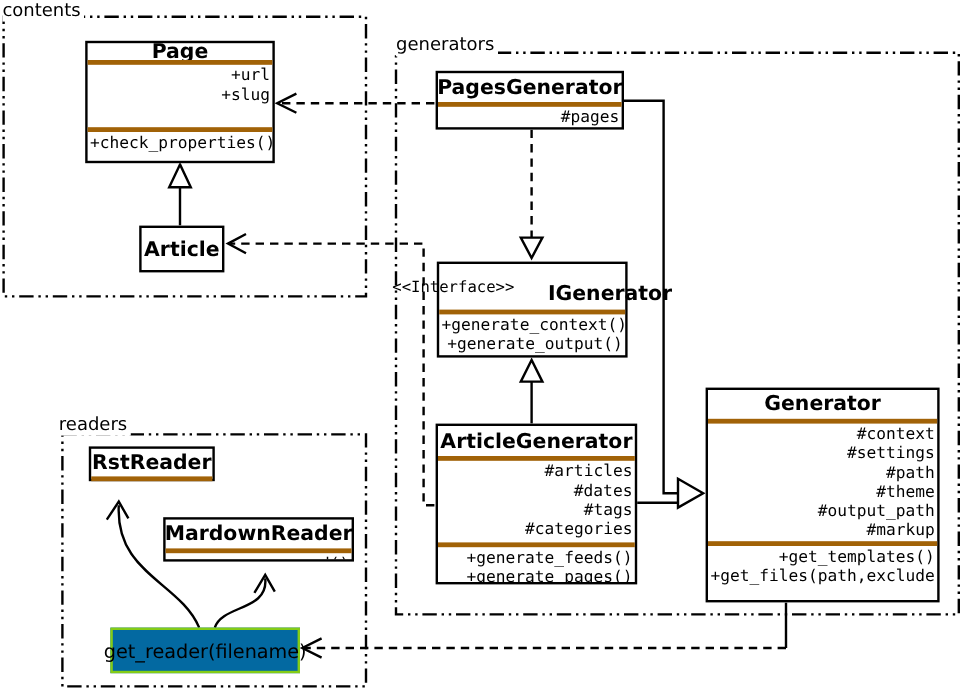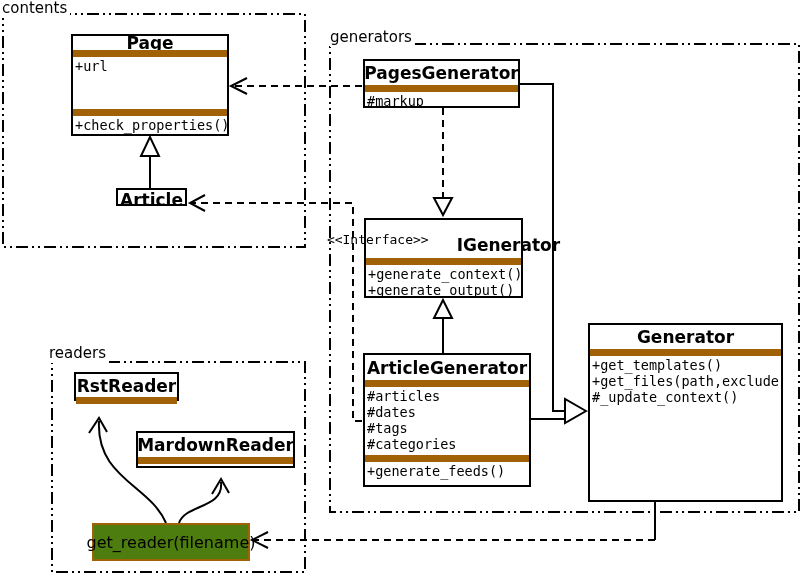--- a/index.html
+++ b/index.html
@@ -14,23 +14,23 @@
   .pkg-label{position:absolute;z-index:3;background:#fff;font-size:15px;line-height:17px;
              padding:0 3px 1px 0;white-space:nowrap;}
   .cls{position:absolute;z-index:2;background:#fff;border:2px solid #000;box-sizing:border-box;
        display:flex;flex-direction:column;}
   .cls-title{flex:0 0 auto;display:flex;align-items:center;justify-content:center;
              font-weight:bold;font-size:17px;white-space:nowrap;}
   .stereotype{font-family:"DejaVu Sans Mono",monospace;font-weight:normal;font-size:13px;
               line-height:15px;text-align:center;}
   .hdr2{flex:0 0 auto;display:flex;flex-direction:row;align-items:center;justify-content:center;gap:28px;}
   .hdr2 .big{font-weight:bold;font-size:17px;line-height:20px;margin-top:12px;}
-  .sec{border-top:7px solid #a16207;padding:1px 2px;overflow:hidden;}
+  .sec{border-top:4px solid #a16207;padding:1px 2px;overflow:hidden;text-align:right;}
   .mono{font-family:"DejaVu Sans Mono",monospace;font-size:13.5px;line-height:16px;white-space:pre;}
-  .plainbox{position:absolute;z-index:2;background:#4d7c0f;border:2px solid #a16207;box-sizing:border-box;
+  .plainbox{position:absolute;z-index:2;background:#0369a1;border:2px solid #84cc16;box-sizing:border-box;
             display:flex;align-items:center;justify-content:center;font-size:16px;white-space:nowrap;}
 </style>
 </head>
 <body>
 
 <div id="canvas">
 
   <svg id="connector-layer" width="803" height="579">
 
     <rect class="pkg" x="3" y="14" width="302" height="233"></rect>
@@ -86,34 +86,35 @@
   </svg>
 
   <div class="pkg-label" style="left:2px;top:0px">contents</div>
   <div class="pkg-label" style="left:330px;top:29px">generators</div>
   <div class="pkg-label" style="left:49px;top:345px">readers</div>
 
   <div class="cls" style="left:71px;top:34px;width:158px;height:102px">
     <div class="cls-title" style="height:14px">Page</div>
     <div class="sec" style="height:50px;flex:0 0 auto">
       <div class="mono">+url</div>
+      <div class="mono">+slug</div>
     </div>
     <div class="sec" style="flex:1">
       <div class="mono">+check_properties()</div>
     </div>
   </div>
 
-  <div class="cls" style="left:116px;top:188px;width:71px;height:18px">
+  <div class="cls" style="left:116px;top:188px;width:71px;height:39px">
     <div class="cls-title" style="flex:1">Article</div>
   </div>
 
   <div class="cls" style="left:363px;top:59px;width:157px;height:49px">
     <div class="cls-title" style="height:24px">PagesGenerator</div>
     <div class="sec" style="flex:1">
-      <div class="mono">#markup</div>
+      <div class="mono">#pages</div>
     </div>
   </div>
 
   <div class="cls" style="left:364px;top:218px;width:159px;height:80px">
     <div class="hdr2" style="height:38px">
       <div class="stereotype">&lt;&lt;Interface&gt;&gt;</div>
       <div class="big">IGenerator</div>
     </div>
     <div class="sec" style="flex:1">
       <div class="mono">+generate_context()</div>
@@ -124,29 +125,37 @@
   <div class="cls" style="left:363px;top:353px;width:168px;height:134px">
     <div class="cls-title" style="height:25px">ArticleGenerator</div>
     <div class="sec" style="height:66px;flex:0 0 auto">
       <div class="mono">#articles</div>
       <div class="mono">#dates</div>
       <div class="mono">#tags</div>
       <div class="mono">#categories</div>
     </div>
     <div class="sec" style="flex:1">
       <div class="mono">+generate_feeds()</div>
+      <div class="mono">+generate_pages()</div>
     </div>
   </div>
 
   <div class="cls" style="left:588px;top:323px;width:195px;height:179px">
     <div class="cls-title" style="height:24px">Generator</div>
+    <div class="sec" style="height:96px;flex:0 0 auto">
+      <div class="mono">#context</div>
+      <div class="mono">#settings</div>
+      <div class="mono">#path</div>
+      <div class="mono">#theme</div>
+      <div class="mono">#output_path</div>
+      <div class="mono">#markup</div>
+    </div>
     <div class="sec" style="flex:1">
       <div class="mono">+get_templates()</div>
       <div class="mono">+get_files(path,exclude)</div>
-      <div class="mono">#_update_context()</div>
     </div>
   </div>
 
   <div class="cls" style="left:74px;top:372px;width:105px;height:29px">
     <div class="cls-title" style="height:23px">RstReader</div>
     <div class="sec" style="flex:1">
       <div class="mono">+read()</div>
     </div>
   </div>
 

